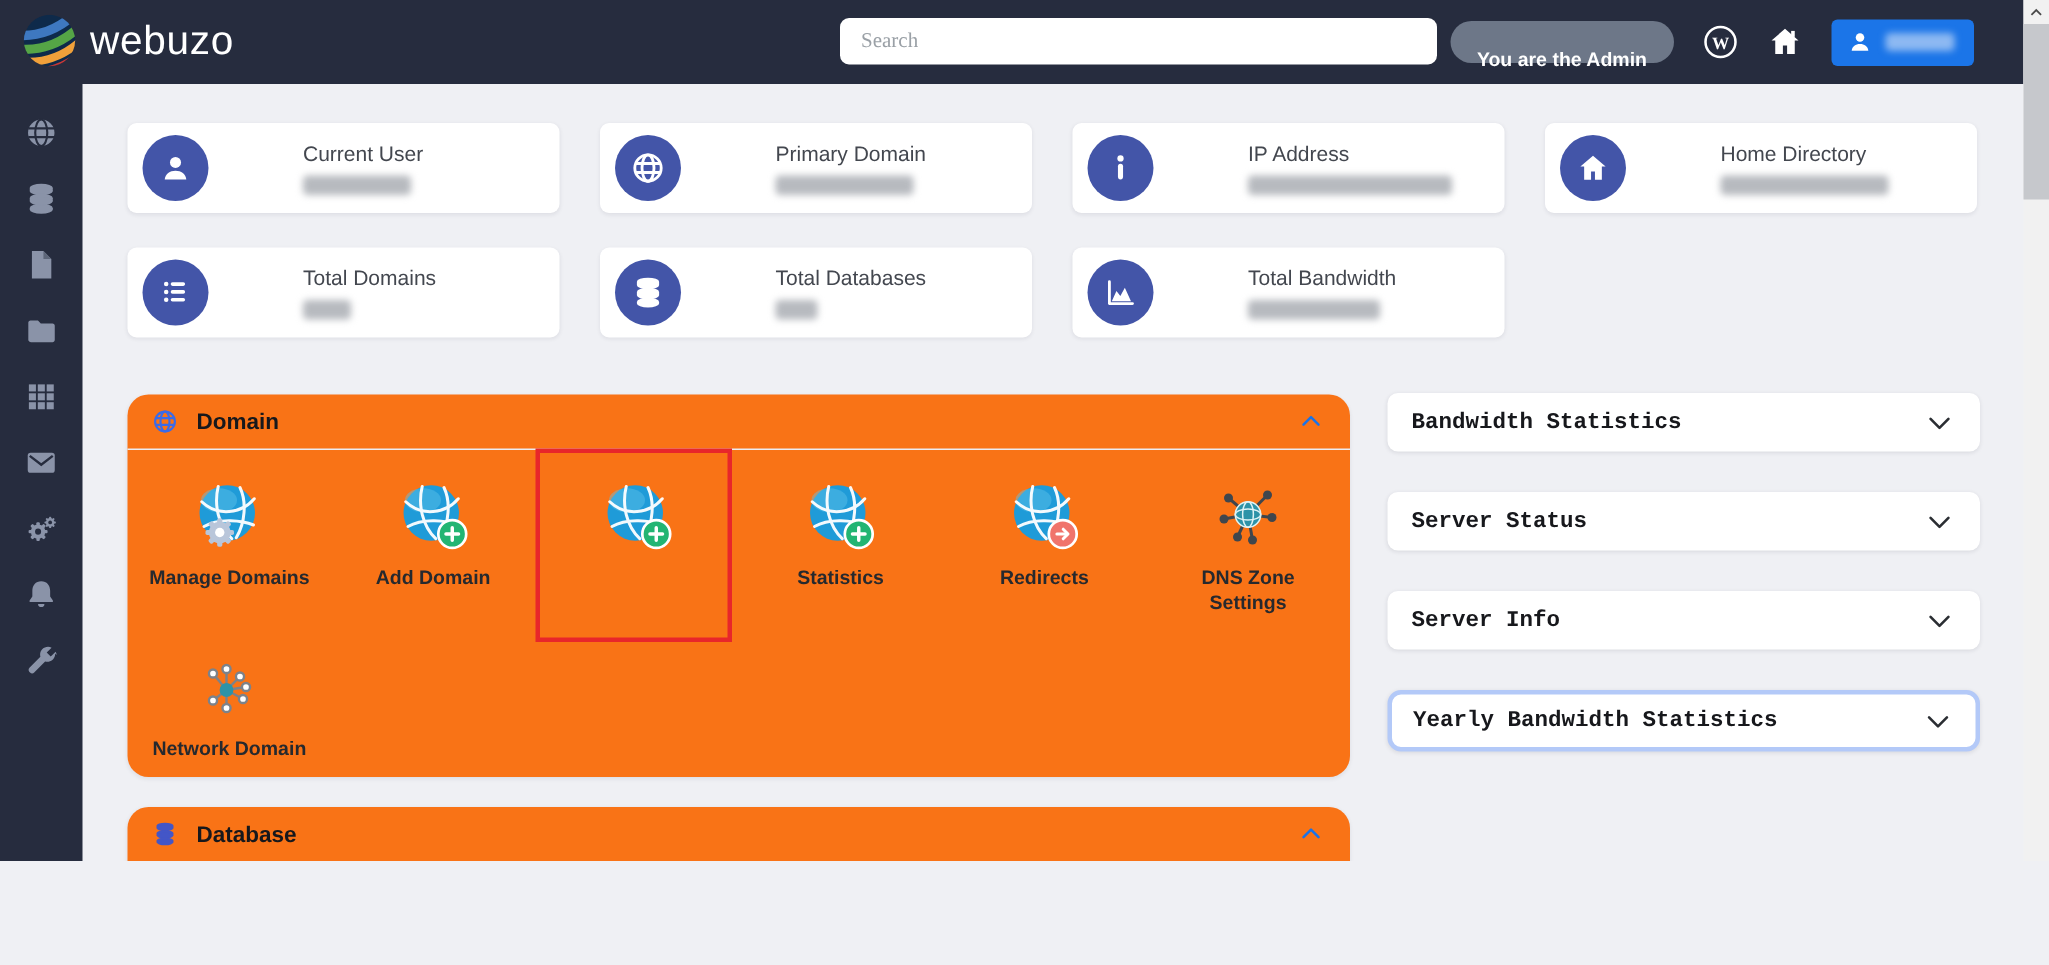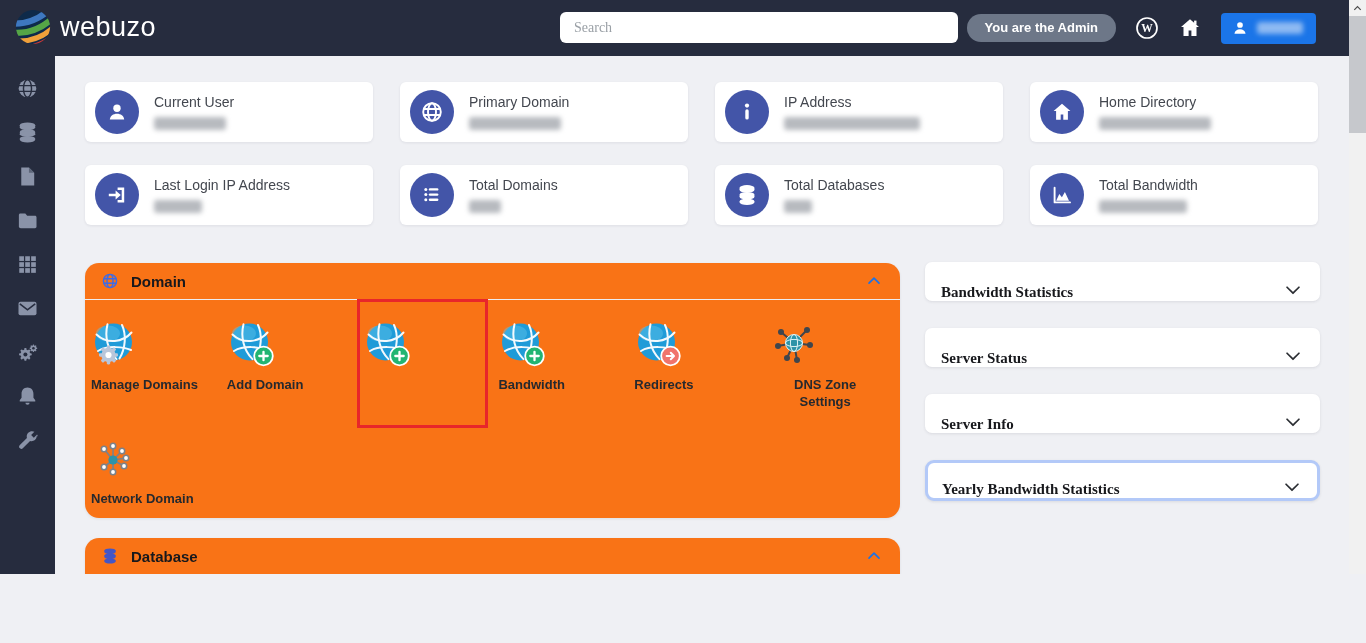--- a/index.html
+++ b/index.html
@@ -10,72 +10,72 @@
   
   .navbar { position:absolute; left:0; top:0; width:1349px; height:56px; background:#262c3e; z-index:10; }
   .logo { position:absolute; left:14px; top:8px; display:flex; align-items:center; gap:8px; cursor:pointer; }
   .logo-ic { width:38px; height:38px; display:block; }
   .logo-text { color:#fff; font-size:27px; font-weight:500; letter-spacing:.5px; }
   .search { position:absolute; left:560px; top:12px; width:398px; height:31px; border:none; border-radius:6px;
             padding:0 14px; font-size:14px; color:#333; outline:none; font-family:Liberation Serif, serif; }
   .search::placeholder { color:#9aa0a6; }
   .nav-right { position:absolute; right:33px; top:0; height:56px; display:flex; align-items:center; gap:19px; }
   .admin-badge { background:#6d7788; color:#fff; font-weight:700; font-size:13px; height:28px; line-height:28px;
-                 padding:0 18px; border-radius:14px; white-space:nowrap; }
+                 padding:12px 18px; border-radius:14px; white-space:nowrap; }
   .nav-ic { width:24px; height:24px; cursor:pointer; display:block; }
   .user-btn { display:flex; align-items:center; gap:8px; background:#1b75e8; border:none; border-radius:4px;
               height:31px; width:95px; padding:0 10px; cursor:pointer; }
   .user-btn svg { width:18px; height:18px; flex:none; }
   .redact { background:#b7babf; border-radius:3px; height:13px; filter:blur(2.5px); }
   .redact-btn { background:#8db9f2; width:46px; height:12px; }
 
   
   .sidebar { position:absolute; left:0; top:56px; width:55px; height:587px; background:#262c3e;
              display:flex; flex-direction:column; align-items:center; padding-top:10px; z-index:9; }
   .sb-item { width:55px; height:44px; display:flex; align-items:center; justify-content:center;
              background:none; border:none; cursor:pointer; }
   .sb-ic { width:23px; height:23px; display:block; }
   .sb-ic svg { width:100%; height:100%; display:block; }
 
   
   .cards { position:absolute; left:85px; top:82px; width:1233px; display:grid;
            grid-template-columns:repeat(4,288px); grid-column-gap:27px; grid-row-gap:23px; }
   .card { height:60px; background:#fff; border-radius:6px; box-shadow:0 1px 3px rgba(25,28,50,.08);
-          display:flex; align-items:center; padding:0 10px; }
+          display:flex; align-items:center; padding:0 10px;gap:48px; }
   .card-circle { width:44px; height:44px; border-radius:50%; background:#4355a8;
                  display:flex; align-items:center; justify-content:center; flex:none; }
   .card-circle svg { width:24px; height:24px; display:block; }
   .card-body { margin-left:15px; }
   .card-title { font-size:14px; color:#43474f; font-weight:500; margin-bottom:7px; }
 
   
   .panel { position:absolute; background:#f97316; border-radius:14px; box-shadow:0 1px 3px rgba(25,28,50,.08); }
   #panel-domain { left:85px; top:263px; width:815px; height:255px; }
   #panel-database { left:85px; top:538px; width:815px; height:140px; overflow:hidden; }
   .panel-head { height:37px; display:flex; align-items:center; padding:0 16px; border-bottom:1px solid #ececf0; }
   .panel-head-ic { width:18px; height:18px; margin-right:12px; }
   .panel-head-ic svg { width:100%; height:100%; display:block; }
   .panel-title { font-size:15px; font-weight:700; color:#17181c; }
   .panel-chev { margin-left:auto; width:20px; height:20px; cursor:pointer; background:none; border:none; padding:0; }
   .panel-chev svg { width:20px; height:20px; display:block; }
   .grid6 { display:grid; grid-template-columns:repeat(6,1fr); padding-top:8px; }
-  .ditem { display:flex; flex-direction:column; align-items:flex-start; padding:12px 6px 12px; cursor:pointer;
+  .ditem { display:flex; flex-direction:column; align-items:center; padding:12px 6px 12px; cursor:pointer;
            background:none; border:none; font-family:"Liberation Sans",sans-serif; }
   .ditem-ic { width:48px; height:48px; }
   .ditem-ic svg { width:100%; height:100%; display:block; }
   .ditem-label { margin-top:8px; font-size:13px; font-weight:700; color:#26292e; text-align:center;
                  line-height:17px; max-width:110px; }
   .hl-box { position:absolute; left:272px; top:36px; width:131px; height:129px; border:3px solid #e8262a; z-index:5;
             pointer-events:none; }
 
   
   .accordions { position:absolute; left:925px; top:262px; width:395px; }
   .acc { background:#fff; border-radius:7px; box-shadow:0 1px 3px rgba(25,28,50,.1); height:39px;
-         display:flex; align-items:flex-end; padding:0 16px; margin-bottom:27px; cursor:pointer; width:100%;
-         border:none; font-family:Liberation Serif, serif; }
+         display:flex; align-items:center; padding:0 16px; margin-bottom:27px; cursor:pointer; width:100%;
+         border:none; font-family:Liberation Mono, monospace; }
   .acc-label { font-size:15px; font-weight:700; color:#17181c; }
   .acc-chev { margin-left:auto; width:22px; height:22px; }
   .acc-chev svg { width:100%; height:100%; display:block; }
   .acc.focused { border:3px solid #b3c9f8; height:41px; border-radius:9px; padding:0 14px;gap:32px; }
 
   
   .scroll-top { position:absolute; left:1307px; top:601px; width:32px; height:32px; border-radius:50%;
                 background:#4356a7; border:none; display:flex; align-items:center; justify-content:center;
                 cursor:pointer; z-index:20; box-shadow:0 1px 4px rgba(0,0,0,.25); }
   .scrollbar { position:absolute; right:0; top:0; width:17px; height:643px; background:#f1f1f1; z-index:30;
@@ -284,32 +284,20 @@
             <path d="M12 3.8 3.6 11h2.5v8.8h4.6v-5.4h2.6v5.4h4.6V11h2.5z" fill="#fff"></path>
           </svg>
         </span>
       <div class="card-body">
         <div class="card-title">Home Directory</div>
         <div class="redact" style="width:112px"></div>
       </div>
     </div>
       <div class="card">
       <span class="card-circle">
-          <svg viewBox="0 0 24 24" fill="#fff">
-            <path d="M12.6 4.4h6.6v15.2h-6.6v-2.5h4.1V6.9h-4.1z"></path>
-            <path d="M3.8 10.7h6.8V7.6l5.2 4.4-5.2 4.4v-3.1H3.8z"></path>
-          </svg>
-        </span>
-      <div class="card-body">
-        <div class="card-title">Last Login IP Address</div>
-        <div class="redact" style="width:48px"></div>
-      </div>
-    </div>
-      <div class="card">
-      <span class="card-circle">
           <svg viewBox="0 0 24 24">
             <circle cx="5.8" cy="6.4" r="1.5" fill="#fff"></circle>
             <rect x="8.8" y="5.2" width="9.6" height="2.4" rx="1.2" fill="#fff"></rect>
             <circle cx="5.8" cy="11.6" r="1.5" fill="#fff"></circle>
             <rect x="8.8" y="10.4" width="9.6" height="2.4" rx="1.2" fill="#fff"></rect>
             <circle cx="5.8" cy="16.8" r="1.5" fill="#fff"></circle>
             <rect x="8.8" y="15.600000000000001" width="9.6" height="2.4" rx="1.2" fill="#fff"></rect>
           </svg>
         </span>
       <div class="card-body">
@@ -437,21 +425,21 @@
                 <path d="M7 31C17 25 33 27 40 30"></path>
     <path d="M16.5 4.3C13.5 16.5 16.5 30.5 25.5 39.1"></path>
                 <path d="M31 5C35.5 14.5 34.5 28.5 28.5 38.5"></path>
   </g>
               <g>
                 <circle cx="36.5" cy="36" r="9.3" fill="#22b573" stroke="#fff" stroke-width="1.8"></circle>
                 <path d="M36.5 31.8v8.4M32.3 36h8.4" stroke="#fff" stroke-width="2.3" stroke-linecap="round"></path>
               </g>
             </svg>
           </span>
-      <span class="ditem-label">Bandwidth</span>
+      <span class="ditem-label">Statistics</span>
     </button>
         <button class="ditem">
       <span class="ditem-ic">
             <svg viewBox="0 0 48 48">
               <circle cx="22.5" cy="22" r="18.5" fill="#1f9bd8"></circle>
   <ellipse cx="17" cy="13.5" rx="12" ry="8" fill="#5fc3ec" opacity=".45"></ellipse>
   <g stroke="#fff" stroke-width="2" fill="none" stroke-linecap="round" opacity=".95">
     <path d="M5.5 14.5C16 24.5 32 22.5 40.5 12.5"></path>
                 <path d="M7 31C17 25 33 27 40 30"></path>
     <path d="M16.5 4.3C13.5 16.5 16.5 30.5 25.5 39.1"></path>

